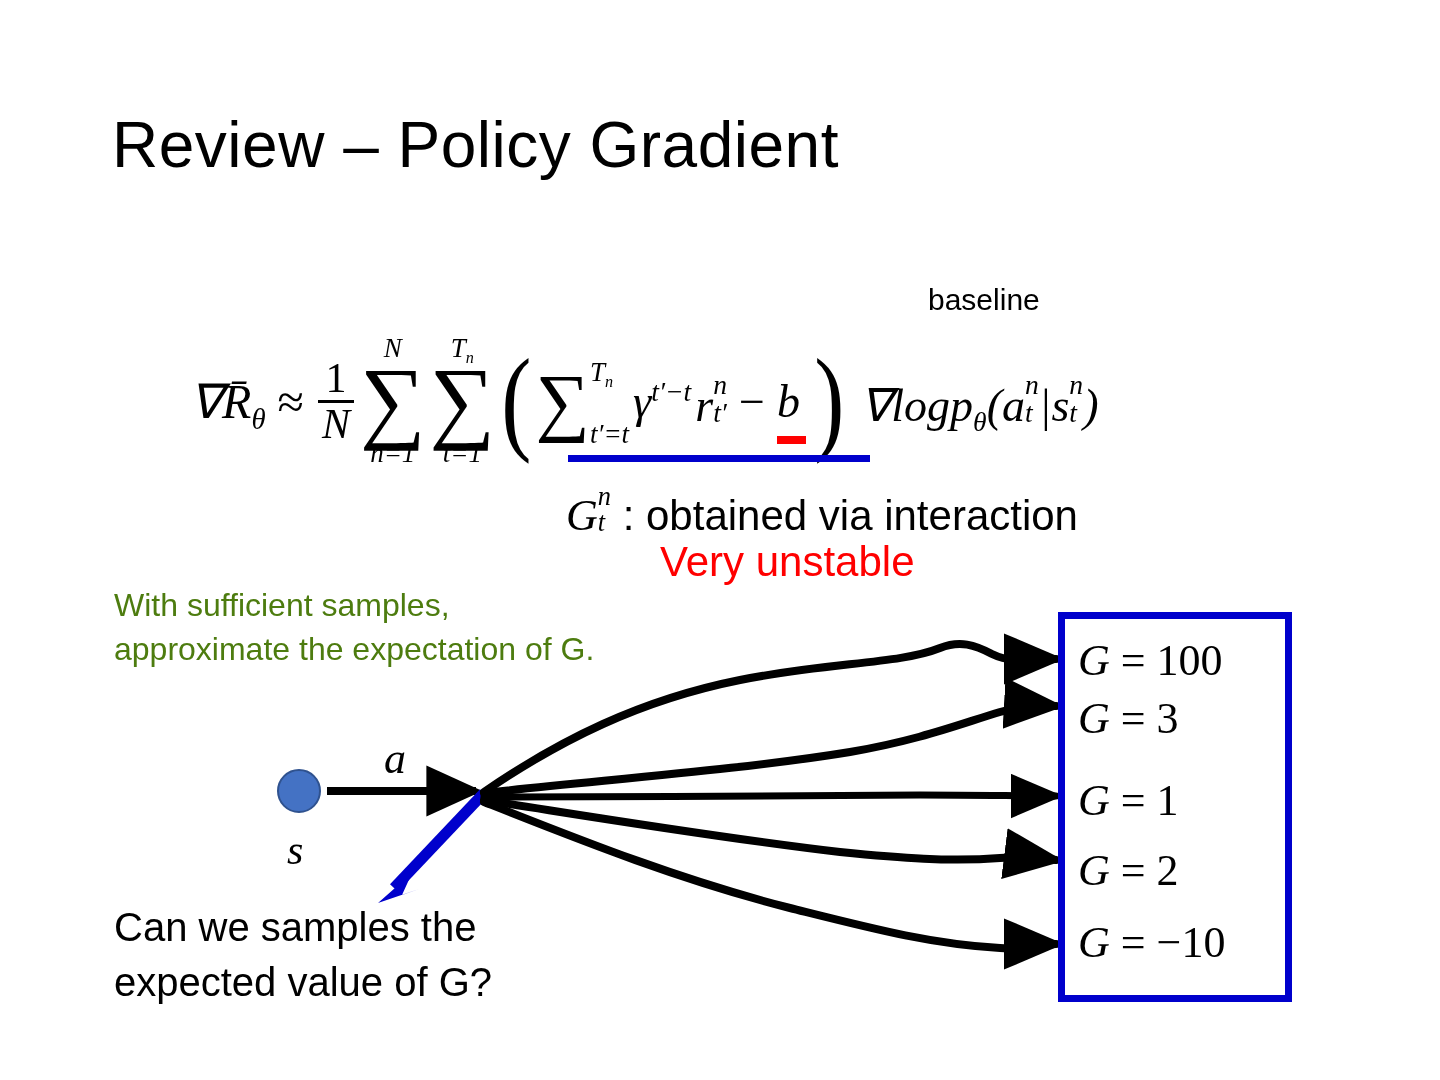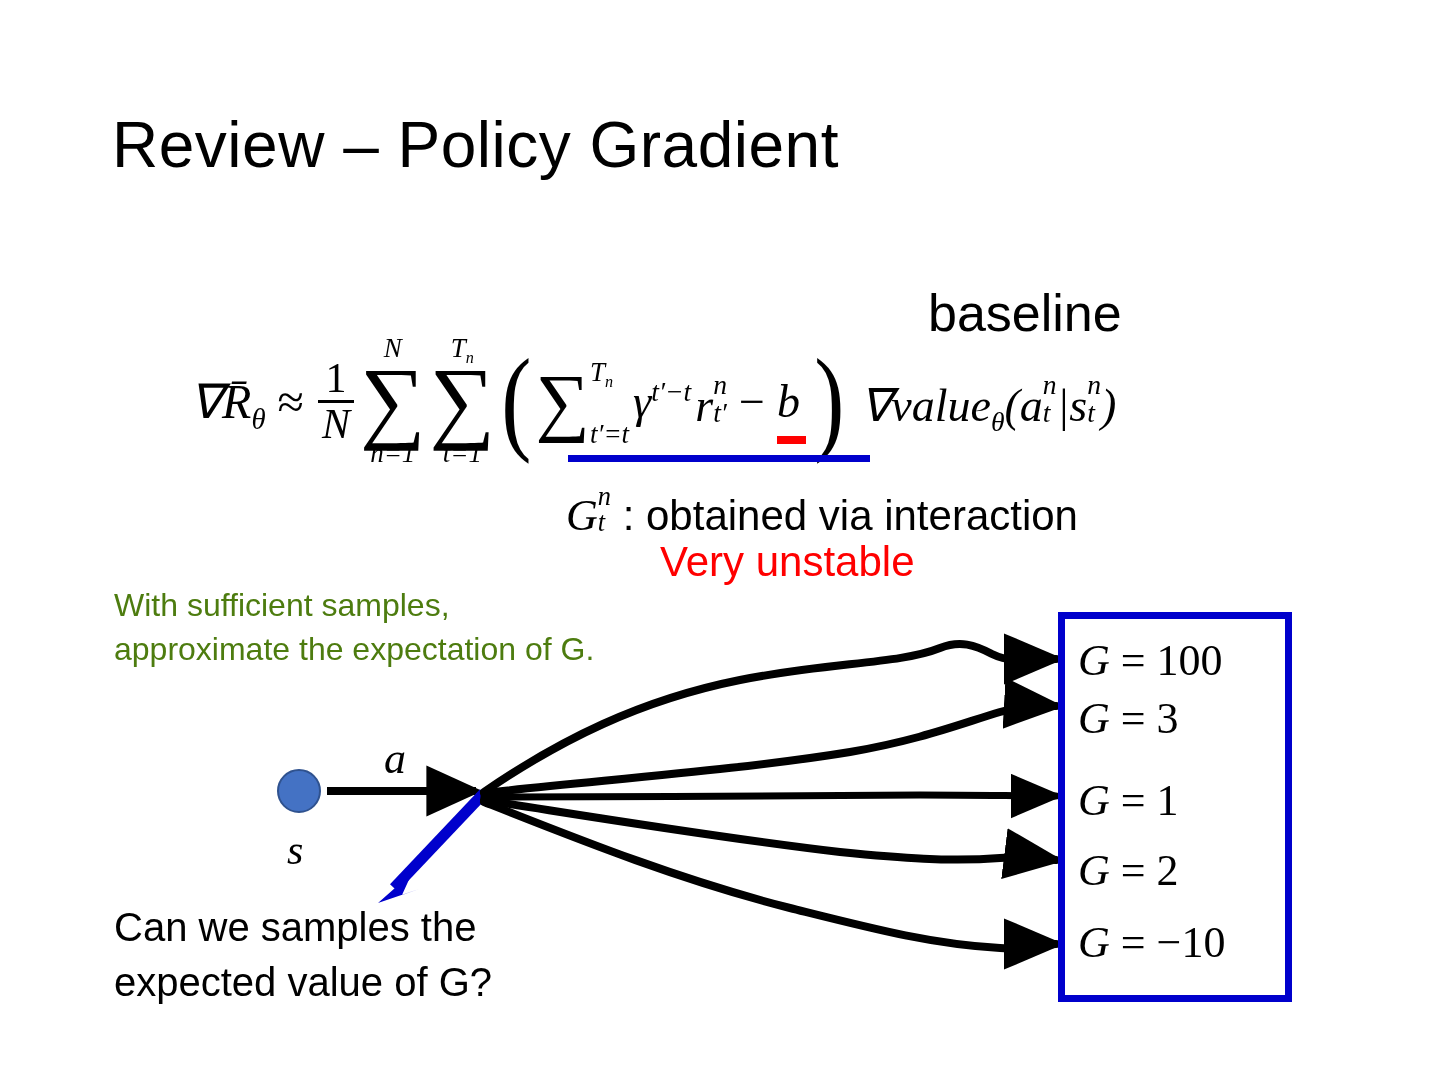--- a/index.html
+++ b/index.html
@@ -174,21 +174,21 @@
     width: 302px;
     height: 7px;
     background: #0000cc;
   }
 
   
   #baseline-label {
     position: absolute;
     left: 928px;
     top: 283px;
-    font-size: 52px;
+    font-size: 30px;
     color: #000000;
     white-space: nowrap;
     text-align: right;
   }
 
   
   #g-caption {
     position: absolute;
     left: 566px;
     top: 482px;
@@ -332,21 +332,21 @@
 
     <span class="mathup eq-term" style="margin:0 10px;">−</span>
 
     <span class="b-wrap">
       <span class="math eq-term">b</span>
       <span id="b-underline"></span>
     </span>
 
     <span class="paren" style="margin-left:8px;">)</span>
 
-    <span class="math eq-term" style="margin-left:12px;"><span>∇value</span><sub>θ</sub><span>(a</span><span class="sub-sup"><span class="up">n</span><span class="dn">t</span></span><span>|s</span><span class="sub-sup"><span class="up">n</span><span class="dn">t</span></span><span>)</span></span>
+    <span class="math eq-term" style="margin-left:12px;"><span>∇logp</span><sub>θ</sub><span>(a</span><span class="sub-sup"><span class="up">n</span><span class="dn">t</span></span><span>|s</span><span class="sub-sup"><span class="up">n</span><span class="dn">t</span></span><span>)</span></span>
   </div>
 
   <div id="g-underline"></div>
 
   <div id="g-caption">
     <span class="math gsym"><span>G</span><span class="sub-sup"><span class="up">n</span><span class="dn">t</span></span></span>
     <span>: obtained via interaction</span>
   </div>
 
   <div id="very-unstable">Very unstable</div>

